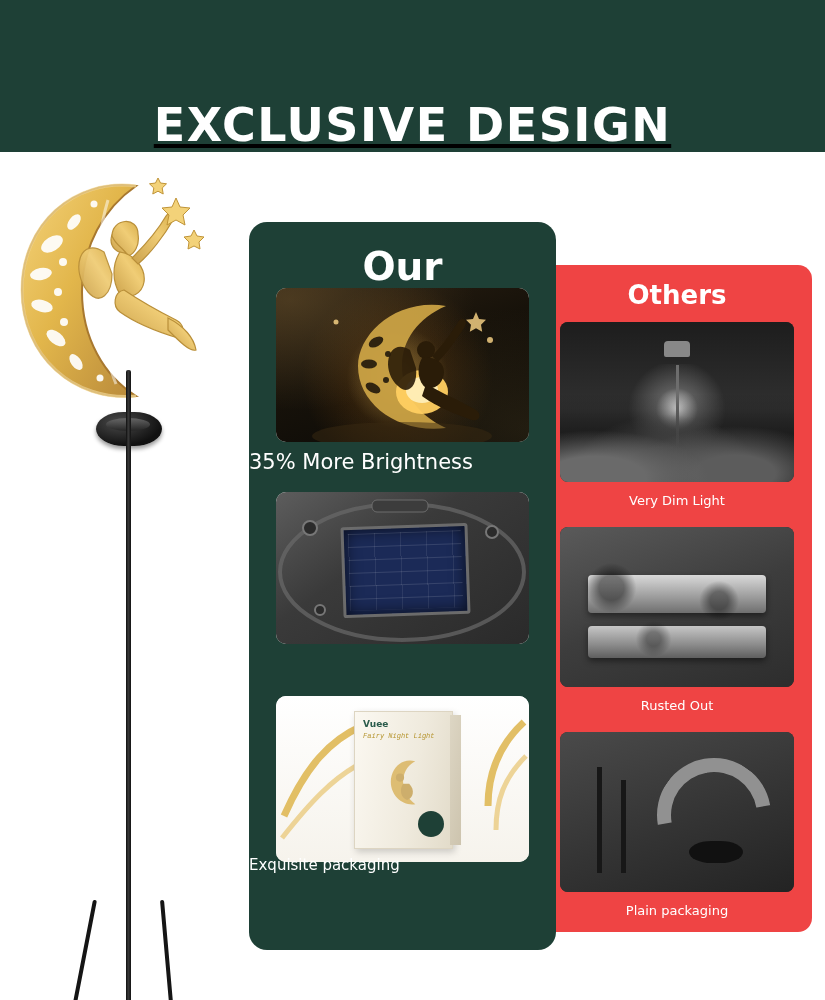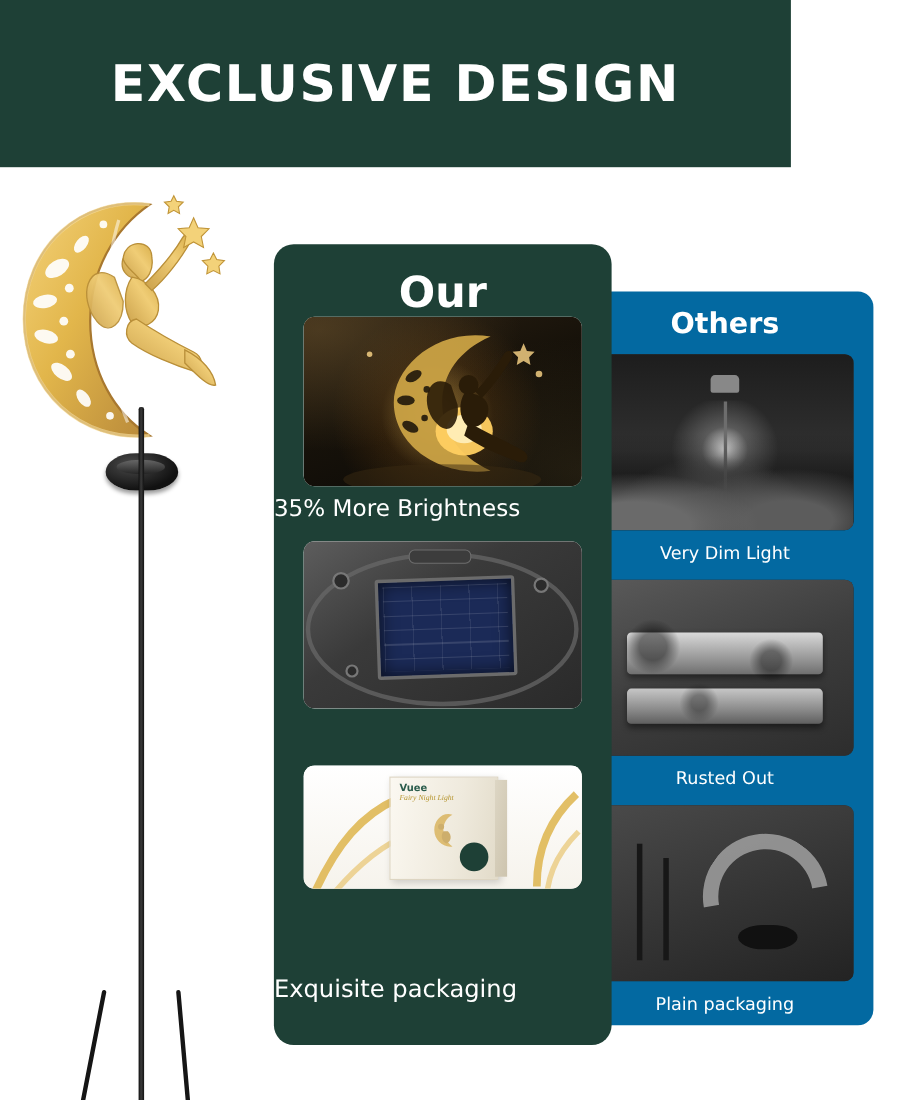--- a/index.html
+++ b/index.html
@@ -13,26 +13,27 @@
     font-family: "Liberation Sans", sans-serif;
     overflow: hidden;
     position: relative;
   }
 
   
   .header-banner {
     position: absolute;
     left: 0;
     top: 0;
-    width: 719px;
+    width: 825px;
     height: 152px;
     background: #1e4036;
     display: flex;
-    align-items: center;
+    align-items: flex-end;
     justify-content: center;
+    text-decoration: underline;
   }
   .header-title {
     color: #ffffff;
     font-size: 46px;
     font-weight: bold;
     letter-spacing: 1.5px;
     text-align: center;
     font-family: "DejaVu Sans", sans-serif;
   }
 
@@ -110,25 +111,25 @@
   .compare-wrap {
     position: absolute;
     left: 240px;
     top: 222px;
     width: 585px;
     height: 740px;
   }
 
   .panel-others {
     position: absolute;
-    left: 284px;
+    left: 302px;
     top: 43px;
     width: 270px;
     height: 667px;
-    background: #0369a1;
+    background: #ef4444;
     border-radius: 14px;
   }
   .panel-ours {
     position: absolute;
     left: 9px;
     top: 0px;
     width: 307px;
     height: 728px;
     background: #1e4036;
     border-radius: 18px;
@@ -180,21 +181,21 @@
     border-radius: 8px;
     overflow: hidden;
     background: #2a2a2a;
   }
   .others-caption {
     position: absolute;
     left: 0;
     width: 270px;
     text-align: center;
     color: #ffffff;
-    font-size: 16px;
+    font-size: 13px;
     font-family: "DejaVu Sans", sans-serif;
   }
 
   .photo {
     position: relative;
     width: 100%;
     height: 100%;
     overflow: hidden;
   }
 
@@ -271,21 +272,21 @@
     color: #2b5c4c;
     font-weight: bold;
     font-family: "DejaVu Sans", sans-serif;
   }
   .box-sub {
     position: absolute;
     left: 8%;
     top: 15%;
     font-size: 7px;
     color: #b6952f;
-    font-family: Liberation Serif, serif;
+    font-family: Liberation Mono, monospace;
     font-style: italic;
   }
   .box-badge {
     position: absolute;
     right: 8%;
     bottom: 8%;
     width: 26px;
     height: 26px;
     border-radius: 50%;
     background: #1e4036;
@@ -553,21 +554,21 @@
         <svg viewBox="0 0 253 152" width="253" height="152" style="position:absolute;inset:0;">
           <ellipse cx="126" cy="80" rx="122" ry="68" fill="none" stroke="#6a6a6a" stroke-width="4" opacity=".7"></ellipse>
           <circle cx="34" cy="36" r="7" fill="#2b2b2b" stroke="#777" stroke-width="2"></circle>
           <circle cx="216" cy="40" r="6" fill="#2b2b2b" stroke="#777" stroke-width="2"></circle>
           <circle cx="44" cy="118" r="5" fill="#2b2b2b" stroke="#777" stroke-width="2"></circle>
           <rect x="96" y="8" width="56" height="12" rx="5" fill="#3c3c3c" stroke="#6d6d6d"></rect>
         </svg>
       </div>
     </div>
 
-    <div class="ours-card" style="top:474px;height:112px;">
+    <div class="ours-card" style="top:474px;height:166px;">
       <div class="photo photo-box">
         <svg viewBox="0 0 253 154" width="253" height="154" style="position:absolute;inset:0;">
           <path d="M8 120 C 30 70, 54 44, 86 30" fill="none" stroke="#dfb855" stroke-width="7" opacity=".9"></path>
           <path d="M6 142 C 36 104, 56 84, 80 70" fill="none" stroke="#eacb7f" stroke-width="5" opacity=".8"></path>
           <path d="M248 26 C 222 50, 212 78, 212 110" fill="none" stroke="#dfb855" stroke-width="7" opacity=".9"></path>
           <path d="M250 60 C 228 82, 220 104, 220 134" fill="none" stroke="#eacb7f" stroke-width="5" opacity=".8"></path>
         </svg>
         <div class="retail-box">
           <div class="retail-box-side"></div>
           <div class="box-brand">Vuee</div>
@@ -575,15 +576,15 @@
           <svg viewBox="0 0 60 80" width="100%" height="60%" style="position:absolute;left:0;top:26%;">
             <path d="M42 14 C 28 10, 18 22, 18 34 C 18 48, 30 58, 42 56
                      C 34 50, 30 42, 30 34 C 30 26, 34 18, 42 14 Z" fill="#d9b45f" opacity=".85"></path>
             <circle cx="27" cy="30" r="4" fill="#cdae6c"></circle>
             <path d="M30 36 C 26 42, 28 50, 34 52 C 40 50, 42 42, 36 36 Z" fill="#cdae6c"></path>
           </svg>
           <div class="box-badge"></div>
         </div>
       </div>
     </div>
-    <div class="ours-caption" style="top:634px;font-size:22px;margin-top:31px;">Exquisite packaging</div>
+    <div class="ours-caption" style="top:634px;font-size:15px;">Exquisite packaging</div>
   </div>
 </div>
 
 </body></html>

